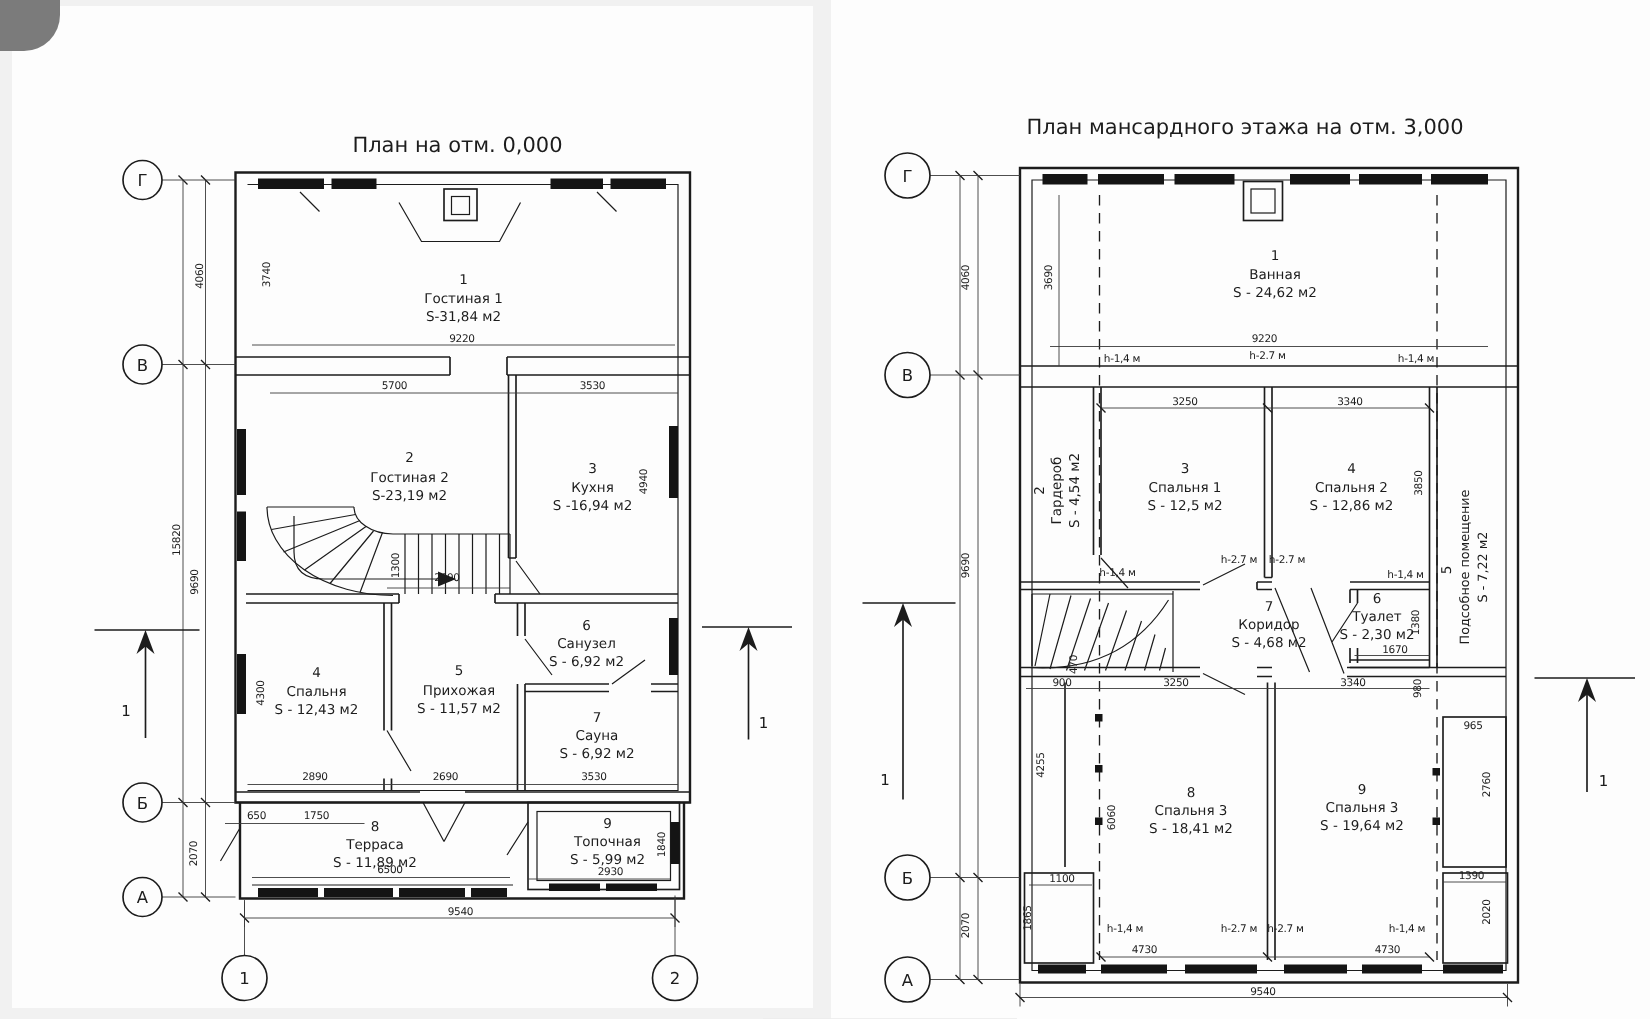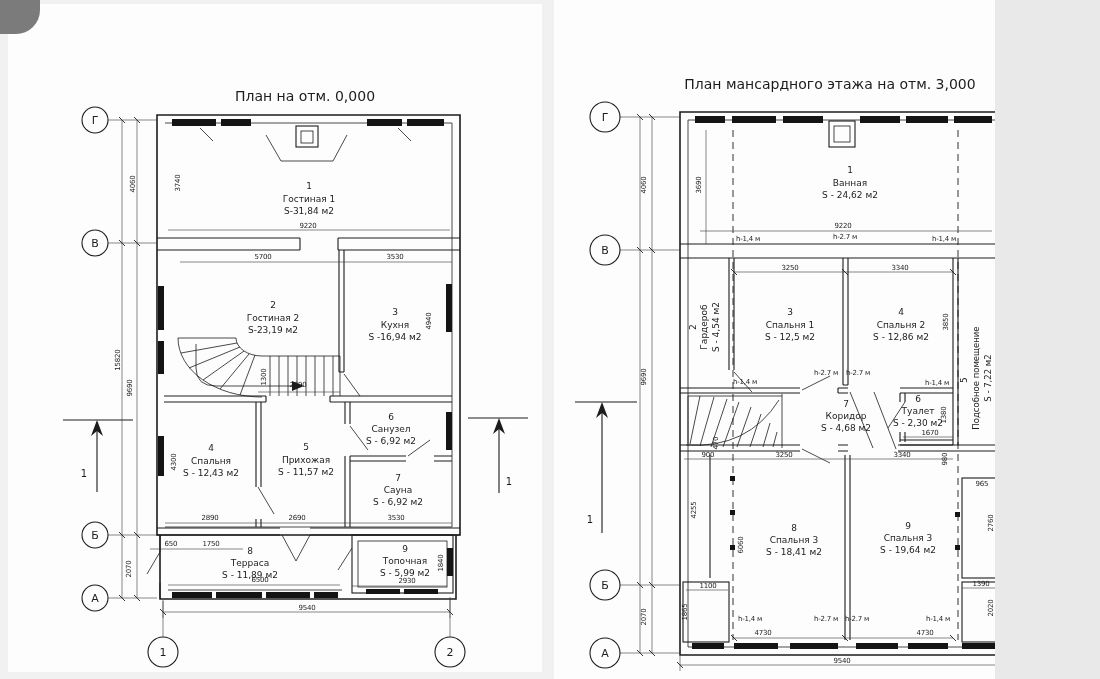--- a/index.html
+++ b/index.html
@@ -1,16 +1,16 @@
 <!DOCTYPE html>
 <html><head>
 <meta charset="utf-8">
 <style>
   html,body{margin:0;padding:0;background:#e9e9e9;font-family:"DejaVu Sans",sans-serif;}
-  #stage{position:relative;width:995px;height:679px;background:#f1f1f1;overflow:hidden;}
+  #stage{position:relative;width:1100px;height:679px;background:#f1f1f1;overflow:hidden;}
   .card{position:absolute;background:#fdfdfd;}
   #card-left{left:8px;top:4px;width:534px;height:668px;}
   #card-right{left:554px;top:0;width:546px;height:679px;}
   #corner-tab{position:absolute;left:0;top:0;width:40px;height:34px;background:#7b7b7b;border-bottom-right-radius:24px;}
   svg{position:absolute;left:0;top:0;}
   .wall{fill:none;stroke:#1c1c1c;stroke-width:1.6;}
   .wall2{fill:none;stroke:#1c1c1c;stroke-width:1.1;}
   .thin{fill:none;stroke:#1c1c1c;stroke-width:0.8;}
   .door{fill:none;stroke:#1c1c1c;stroke-width:0.8;}
   .win{fill:#141414;stroke:none;}

